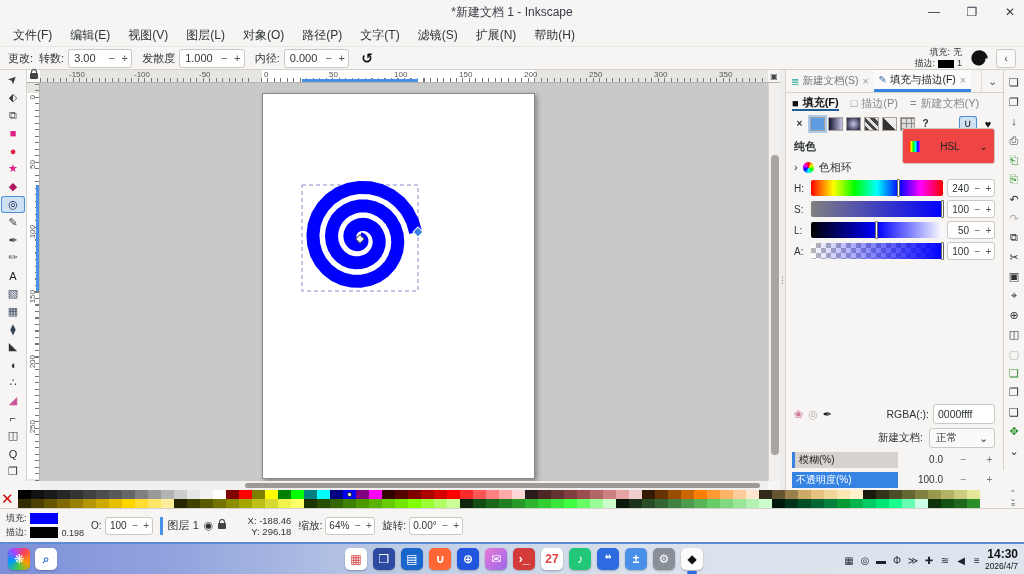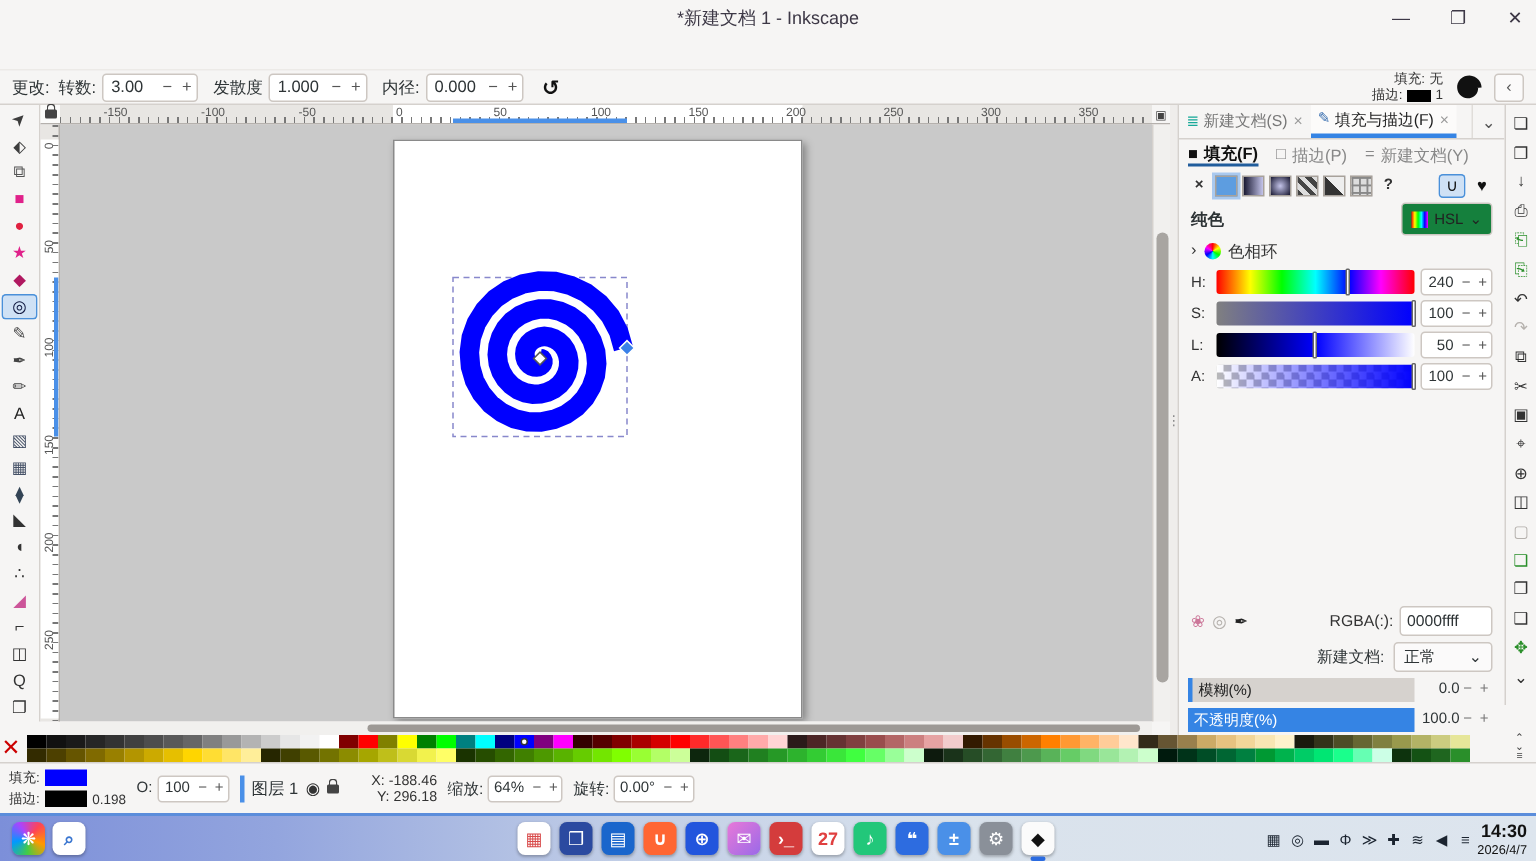--- a/index.html
+++ b/index.html
@@ -72,21 +72,21 @@
   .ft.lin{background:linear-gradient(90deg,#15152e,#c4c4ea)}
   .ft.rad{background:radial-gradient(circle,#c4c4ea,#15152e)}
   .ft.pat{background:repeating-linear-gradient(45deg,#444 0 3px,#ddd 3px 6px)}
   .ft.swa{background:linear-gradient(45deg,#333 50%,#eee 50%)}
   .ft.mes{background:linear-gradient(#888 1px,transparent 1px),linear-gradient(90deg,#888 1px,transparent 1px);background-size:5px 5px;background-color:#ddd}
   .fr-group{margin-left:auto;display:flex;gap:2px}
   .fr{width:18px;height:16px;display:flex;align-items:center;justify-content:center;font-size:11px;border-radius:3px;color:#111}
   .fr.sel{background:#cfe1f5;box-shadow:inset 0 0 0 1px #4a90d9}
   .flat-row{display:flex;align-items:center;height:24px;padding:0 8px}
   .flat-label{font-weight:bold;font-size:11px}
-  .hsl-btn{margin-left:auto;display:flex;gap:4px;align-items:center;border:1px solid #cdc7c2;background:#15803d;border-radius:3px;height:22px;padding:0 6px;font-size:10px;color:#222}
+  .hsl-btn{margin-left:auto;display:flex;gap:20px;align-items:center;border:1px solid #cdc7c2;background:#ef4444;border-radius:3px;height:36px;padding:0 6px;font-size:10px;color:#222}
   .rainbow{width:11px;height:11px;background:linear-gradient(90deg,red,#ff0,#0f0,#0ff,#00f,#f0f)}
   .wheel-row{display:flex;align-items:center;gap:5px;height:18px;padding:0 8px;font-size:11px;color:#333}
   .wheel{width:11px;height:11px;border-radius:50%;background:conic-gradient(red,#ff0,#0f0,#0ff,#00f,#f0f,red)}
   .sliders{padding:2px 8px 0 8px}
   .sl-row{display:flex;align-items:center;gap:4px;height:20px;margin-bottom:1px}
   .sl-label{width:13px;font-size:10px;color:#333}
   .sl-track{position:relative;flex:1;height:16px;border-radius:2px}
   .tr-h{background:linear-gradient(90deg,#f00,#ff0 17%,#0f0 33%,#0ff 50%,#00f 67%,#f0f 83%,#f00)}
   .tr-s{background:linear-gradient(90deg,#808080,#0000ff)}
   .tr-l{background:linear-gradient(90deg,#000,#0000ff 50%,#fff)}
@@ -95,21 +95,21 @@
   .spin.sm{height:18px;font-size:10px}
   .spin.sm .v{min-width:24px;text-align:right;padding:0 3px}
   .spin.sm .b{width:11px;font-size:10px}
   .dock-gap{flex:1}
   .rgba-row{display:flex;align-items:center;height:24px;padding:0 8px;gap:4px}
   .pick-icos{display:flex;gap:5px;font-size:11px}
   .rgba-label{margin-left:auto;font-size:10.5px;color:#333}
   .rgba-input{width:62px;height:20px;border:1px solid #cdc7c2;border-radius:3px;background:#fff;font-size:10.5px;display:flex;align-items:center;padding:0 4px}
   .blend-row{display:flex;align-items:center;height:24px;padding:0 8px;gap:6px;justify-content:flex-end;font-size:10.5px}
   .blend-sel{width:66px;height:20px;border:1px solid #cdc7c2;border-radius:3px;background:#fbfafa;display:flex;align-items:center;justify-content:space-between;padding:0 6px;font-size:10.5px}
-  .bar-row{display:flex;align-items:center;height:19px;padding:0 8px 0 6px;gap:0;margin-bottom:1px}
+  .bar-row{display:flex;align-items:center;height:19px;padding:0 8px 0 6px;gap:15px;margin-bottom:1px}
   .bar{position:relative;flex:1;height:16px;background:#d6d2ce;font-size:10px;color:#222;display:flex;align-items:center;padding-left:4px;border-left:3px solid #3584e4}
   .bar.full{background:#3584e4;color:#fff;border-left:none}
   .bar-val{width:30px;text-align:right;font-size:10px}
   .bar-btn{width:11px;text-align:center;color:#777;font-size:10px}
   
   .cmdbar{position:absolute;left:1003px;top:70px;width:21px;height:400px;background:#f6f5f4;border-left:1px solid #d5d1cd;display:flex;flex-direction:column;align-items:center;padding-top:3px;gap:0}
   .cmd{width:18px;height:19.4px;display:flex;align-items:center;justify-content:center;font-size:11px;color:#333}
   .cmd.dim{color:#b5b1ad}
   .cmd.grn{color:#2a8f2a}
   
@@ -149,20 +149,33 @@
 
   <div class="titlebar">
     <span class="title">*新建文档 1 - Inkscape</span>
     <span class="winbtns">
       <span>—</span>
       <span>❐</span>
       <span>✕</span>
     </span>
   </div>
 
+  <div class="menubar">
+
+  <span>文件(F)</span>
+      <span>编辑(E)</span>
+      <span>视图(V)</span>
+      <span>图层(L)</span>
+      <span>对象(O)</span>
+      <span>路径(P)</span>
+      <span>文字(T)</span>
+      <span>滤镜(S)</span>
+      <span>扩展(N)</span>
+      <span>帮助(H)</span>
+    </div>
 
   <div class="toolbar">
     <span class="prefix">更改:</span>
     <span style="display:flex;gap:10px">
 
         <span class="tb-field">
           <span>转数:</span>
           <span class="spin">
             <span class="v">3.00</span>
             <span class="b">−</span>

